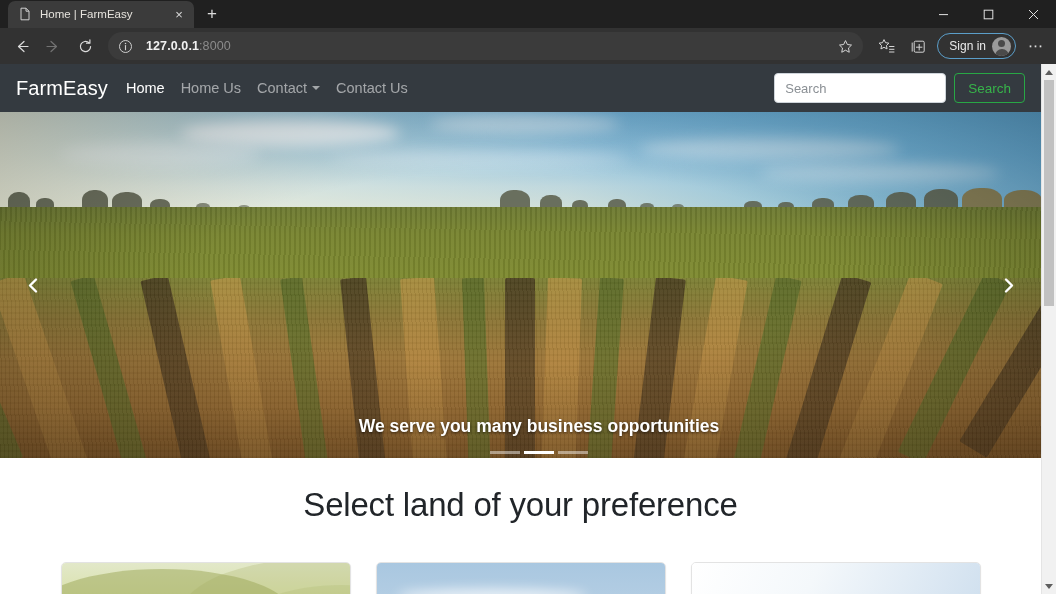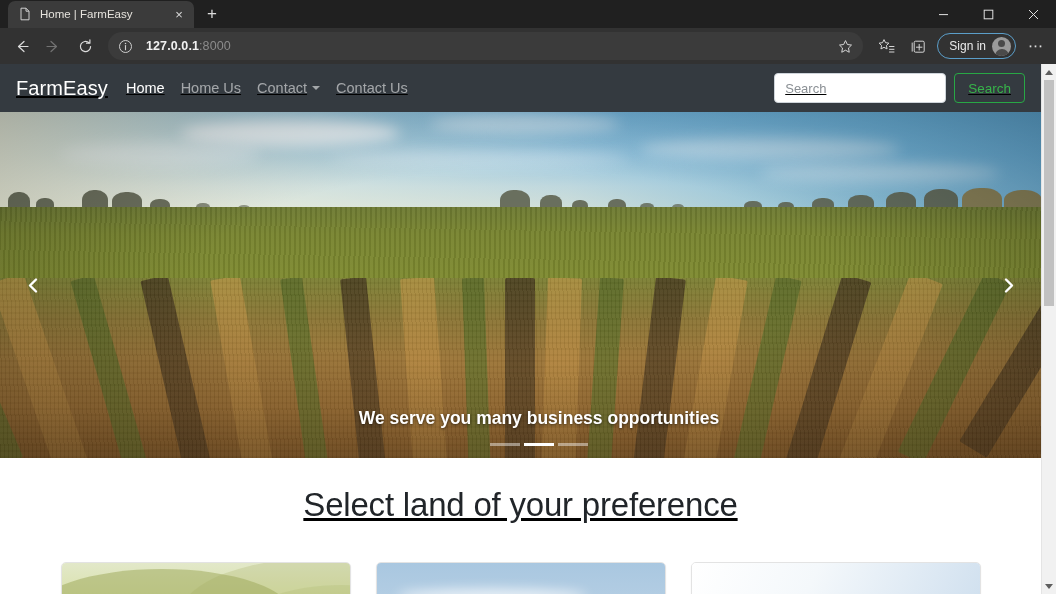--- a/index.html
+++ b/index.html
@@ -89,21 +89,21 @@
   .dots {
     width: 28px; height: 28px; color: #e0e0e0; font-size: 15px;
     display: flex; align-items: center; justify-content: center; letter-spacing: 1px;
   }
 
   
   .viewport {
     flex: 1; position: relative; background: #fff; overflow: hidden;
     display: flex;
   }
-  .pagearea { width: 1041px; height: 530px; position: relative; overflow: hidden; background:#fff;text-decoration:underline; }
+  .pagearea { width: 1041px; height: 530px; position: relative; overflow: hidden; background:#fff; }
 
   
   .site-nav {
     height: 48px; background: #343a40;
     display: flex; align-items: center; padding: 0 16px;
   }
   .brand { color: #fff; font-size: 20px; font-weight: 500; margin-right: 18px; letter-spacing: .1px; }
   .nav-links { display: flex; align-items: center; gap: 16px; }
   .nav-link { color: rgba(255,255,255,.55); font-size: 14.5px; }
   .nav-link.active { color: #fff; font-weight: 500; }
@@ -178,21 +178,21 @@
   .car-ctrl {
     position: absolute; top: 0; bottom: 0; width: 66px;
     display: flex; align-items: center; justify-content: center;
     color: rgba(255,255,255,.92);
   }
   .car-ctrl.prev { left: 0; }
   .car-ctrl.next { right: 0; }
   .chev { width: 17px; height: 17px; }
 
   .car-caption {
-    position: absolute; left: 0; right: 0; bottom: 12px; text-align: center; margin-left: 37px;
+    position: absolute; left: 0; right: 0; bottom: 4px; text-align: center; margin-left: 37px;
   }
   .car-caption-text {
     color: #fff; font-size: 17.5px; font-weight: bold;
     text-shadow: 0 1px 3px rgba(0,0,0,.6);
     margin-bottom: 14px;
   }
   .indicators { display: flex; justify-content: center; gap: 4px; }
   .ind { width: 30px; height: 3px; background: rgba(255,255,255,.45); }
   .ind.active { background: #fff; }
 

